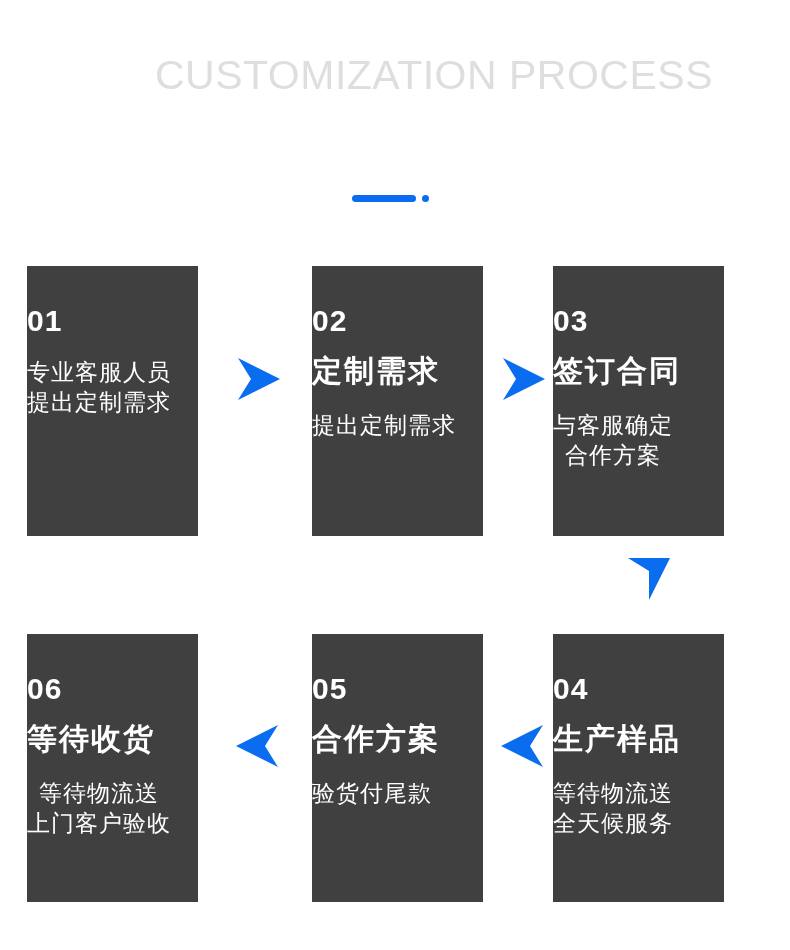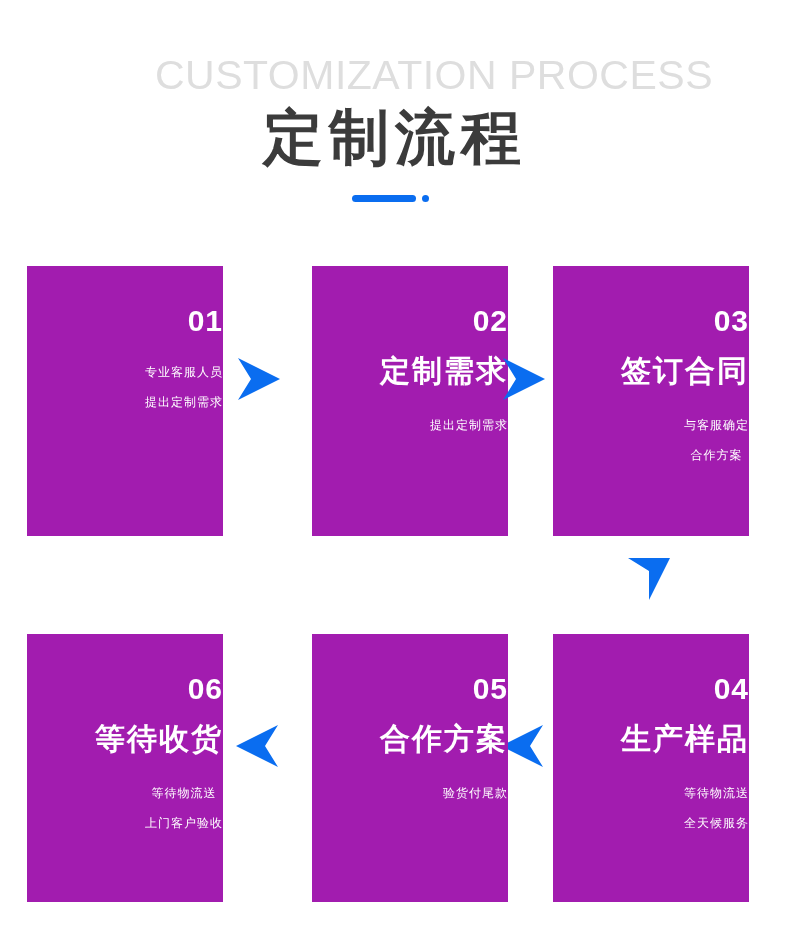--- a/index.html
+++ b/index.html
@@ -81,26 +81,26 @@
   .flow {
     position: absolute;
     left: 0;
     top: 0;
     width: 790px;
     height: 950px;
   }
 
   .card {
     position: absolute;
-    width: 196px;
-    background: #a21caf;
+    width: 171px;
+    background: #404040;
     box-sizing: border-box;
     display: flex;
     flex-direction: column;
-    align-items: flex-end;
+    align-items: flex-start;
     justify-content: flex-start;
     color: #ffffff;
     text-align: center;
   }
   .card.row1 { top: 266px; height: 270px; }
   .card.row2 { top: 634px; height: 268px; }
 
   .card.c1 { left: 27px; }
   .card.c2 { left: 288px; margin-left: 24px; }
   .card.c3 { left: 553px; }
@@ -115,21 +115,21 @@
   .card-title {
     font-size: 30px;
     line-height: 40px;
     font-weight: 700;
     letter-spacing: 2px;
     margin-top: 13px;
     white-space: nowrap;
   }
   .card-desc {
     margin-top: 19px;
-    font-size: 12px;
+    font-size: 23px;
     line-height: 30px;
     font-weight: 400;
     letter-spacing: 1px;
   }
   .card-desc .line { display: block; white-space: nowrap; }
 
   
   .arrow {
     position: absolute;
     width: 44px;
@@ -141,21 +141,20 @@
   .arrow.a2 { left: 501px; top: 356px; }
   .arrow.a3 { left: 626px; top: 556px; width: 46px; height: 44px; }
   .arrow.a4 { left: 501px; top: 723px; }
   .arrow.a5 { left: 236px; top: 723px; }
 </style>
 </head>
 <body>
 
 <div class="header">
   <div class="header-en">CUSTOMIZATION PROCESS</div>
-  <div class="header-cn">定制流程</div>
   <div class="header-rule">
     <span class="bar"></span>
     <span class="dot"></span>
   </div>
 </div>
 
 <div class="flow">
 
   <div class="card row1 c1">
     <div class="card-num">01</div>

